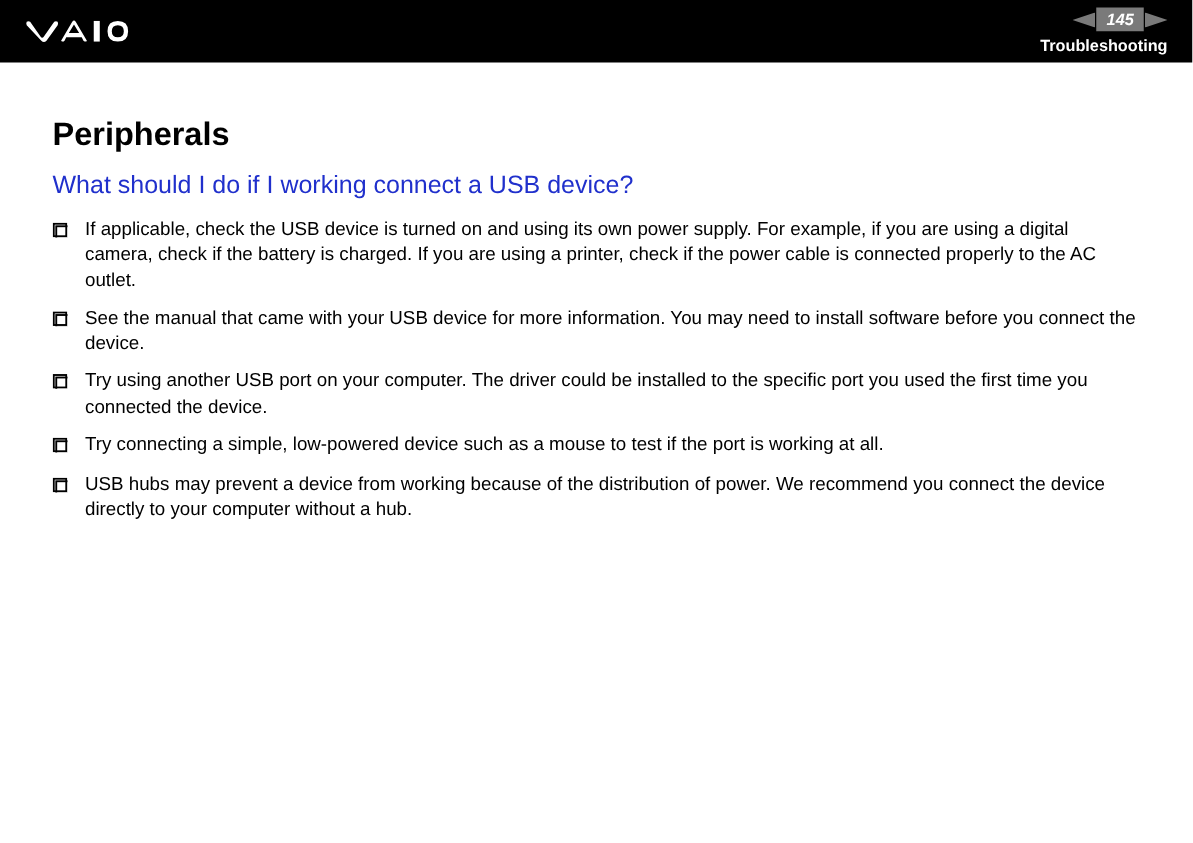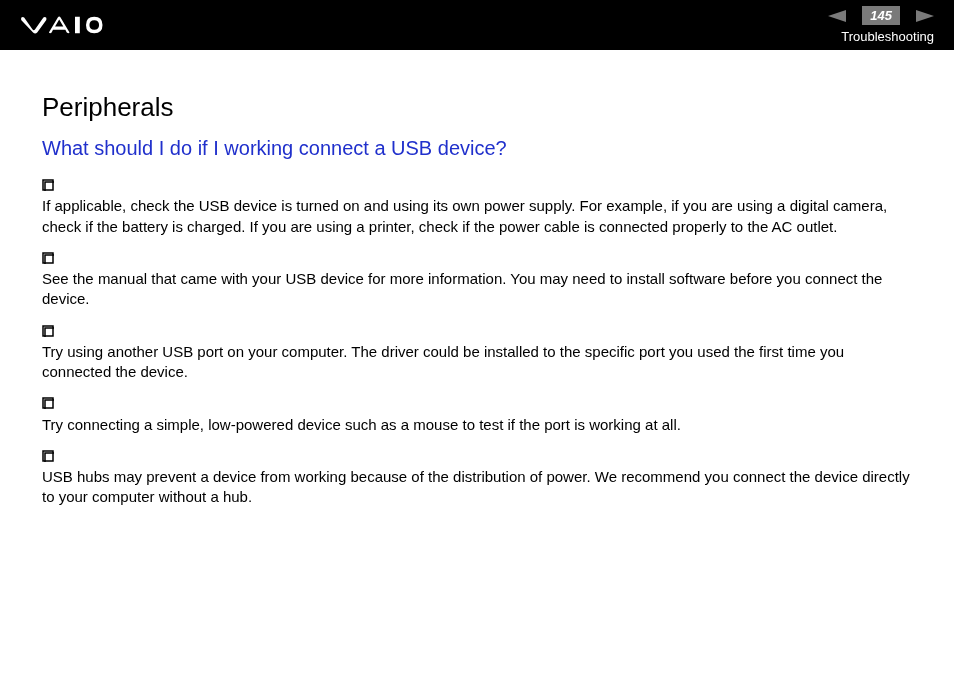--- a/index.html
+++ b/index.html
@@ -33,21 +33,21 @@
     }
     .header-right {
       display: flex;
       flex-direction: column;
       align-items: flex-end;
       gap: 4px;
     }
     .page-nav {
       display: flex;
       align-items: center;
-      gap: 16px;
+      gap: 1px;
     }
     .page-badge {
       background: #7a7a7a;
       color: white;
       font-style: italic;
       font-weight: bold;
       font-size: 13px;
       padding: 2px 8px;
       display: inline-block;
     }
@@ -55,50 +55,49 @@
       display: inline-flex;
       align-items: center;
     }
     .nav-arrow svg {
       width: 18px;
       height: 12px;
       fill: #7a7a7a;
     }
     .section-label {
       color: white;
-      font-weight: normal;
+      font-weight: bold;
       font-size: 13px;
     }
     .content {
       padding: 42px 42px 20px 42px;
     }
     .main-heading {
       font-size: 26px;
-      font-weight: normal;
+      font-weight: bold;
       color: black;
       margin-bottom: 14px;
     }
     .sub-heading {
       font-size: 20px;
       font-weight: normal;
       color: #2030cc;
       margin-bottom: 14px;
     }
     .bullet-list {
       list-style: none;
       padding-left: 0;
     }
     .bullet-list li {
       display: flex;
       align-items: flex-start;
       margin-bottom: 10px;
       font-size: 15px;
       line-height: 1.35;
       color: black;
-      flex-direction: column;
     }
     .bullet-icon {
       flex-shrink: 0;
       margin-right: 14px;
       margin-top: 2px;
     }
     .bullet-icon svg {
       width: 12px;
       height: 12px;
       fill: none;

